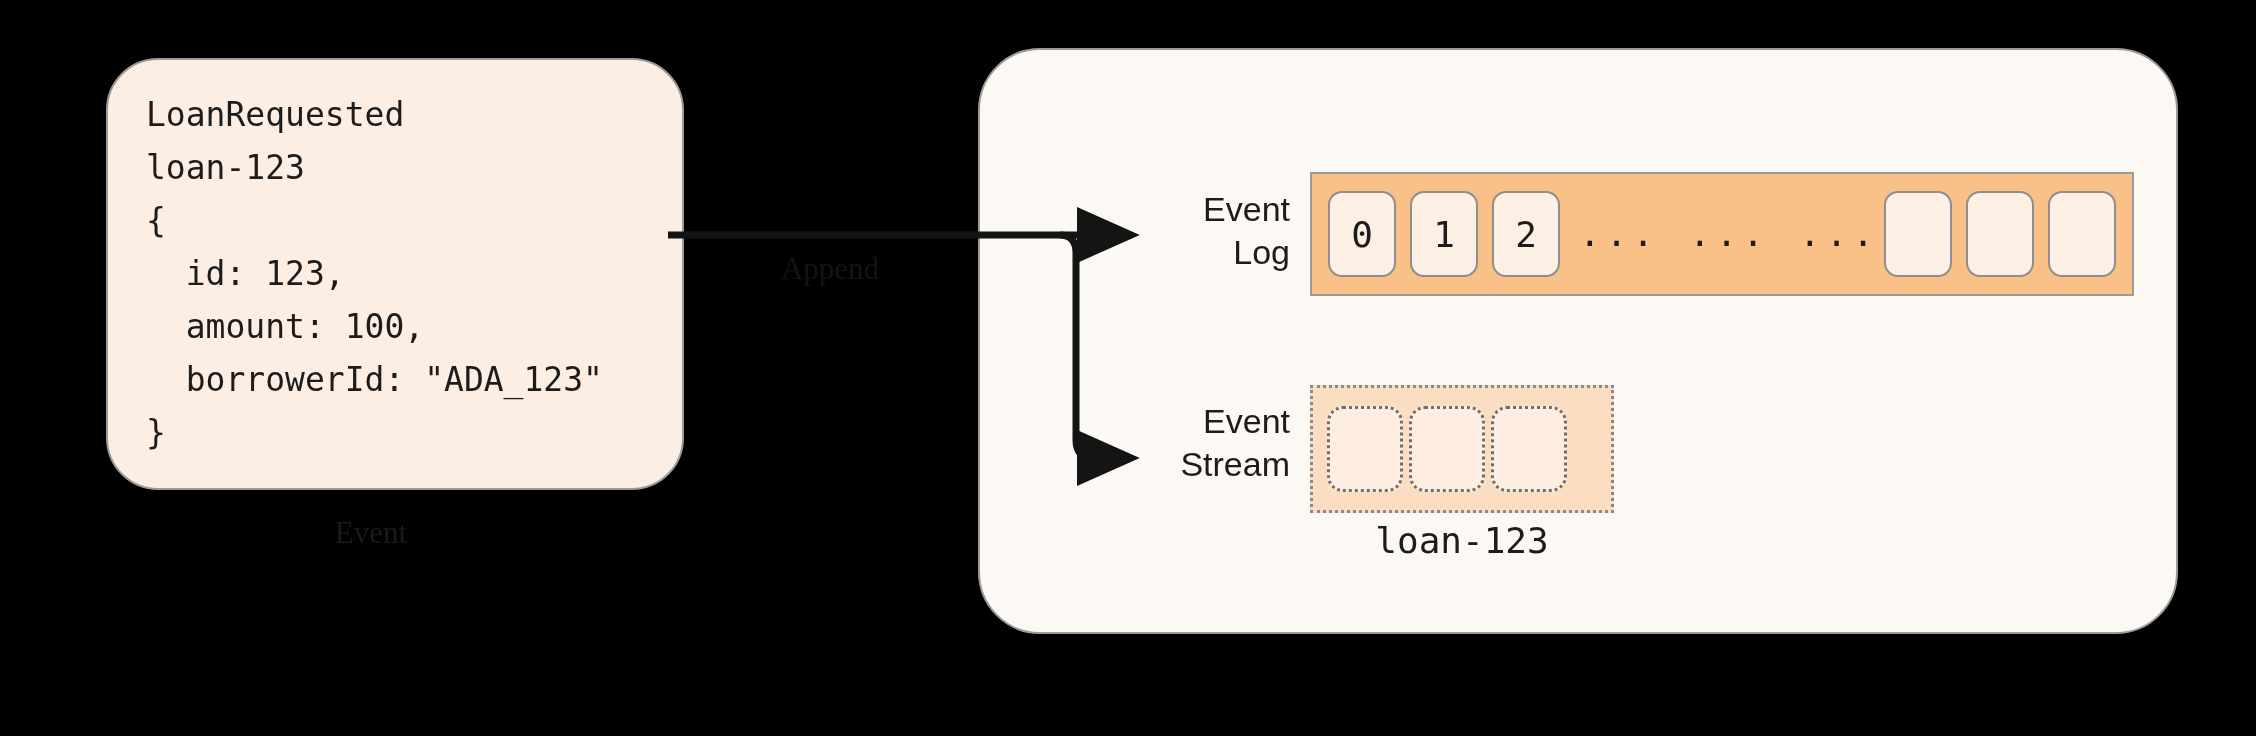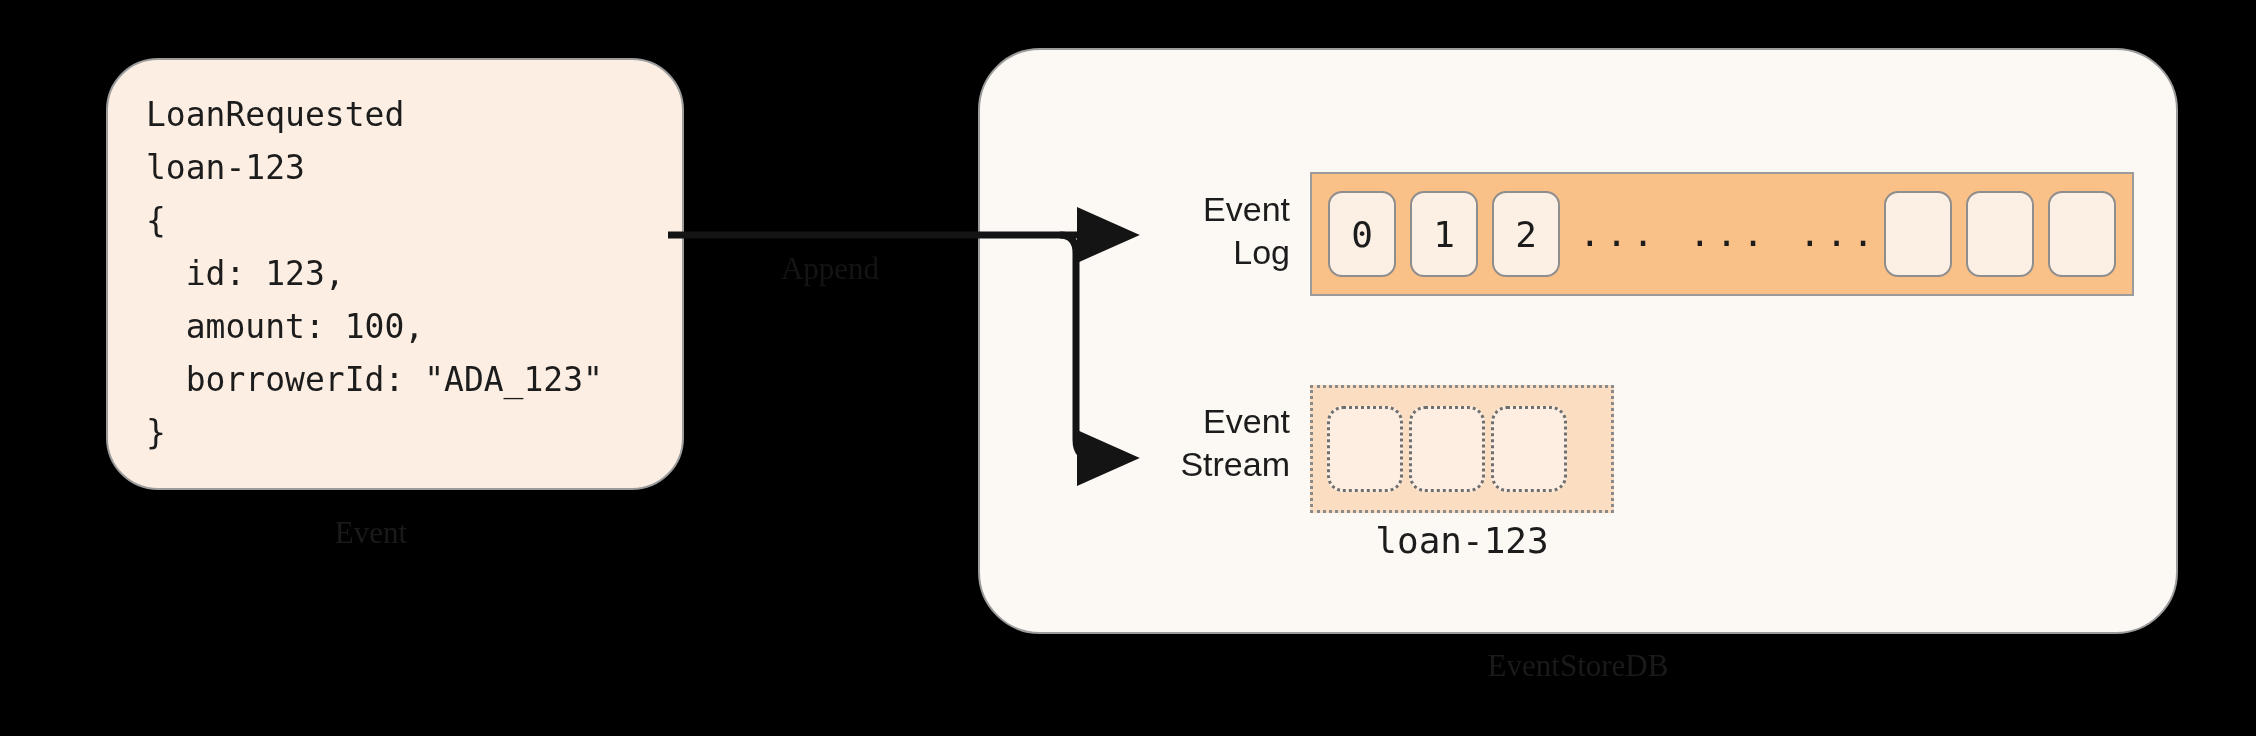--- a/index.html
+++ b/index.html
@@ -218,21 +218,20 @@
 loan-123
 {
   id: 123,
   amount: 100,
   borrowerId: "ADA_123"
 }</div>
   </div>
   <div class="caption caption-event">Event</div>
 
   <div class="store-box"></div>
-  <div class="caption caption-store">EventStoreDB</div>
 
   <svg class="arrows" viewBox="0 0 2256 736">
     <defs>
       <marker id="arrowhead" markerWidth="9" markerHeight="8" refX="7.6" refY="4" orient="auto">
         <path d="M0,0 L9,4 L0,8 Z" fill="#141414"></path>
       </marker>
     </defs>
 
     <path d="M668,235 L1130,235" stroke="#141414" stroke-width="7" fill="none" marker-end="url(#arrowhead)"></path>
 

